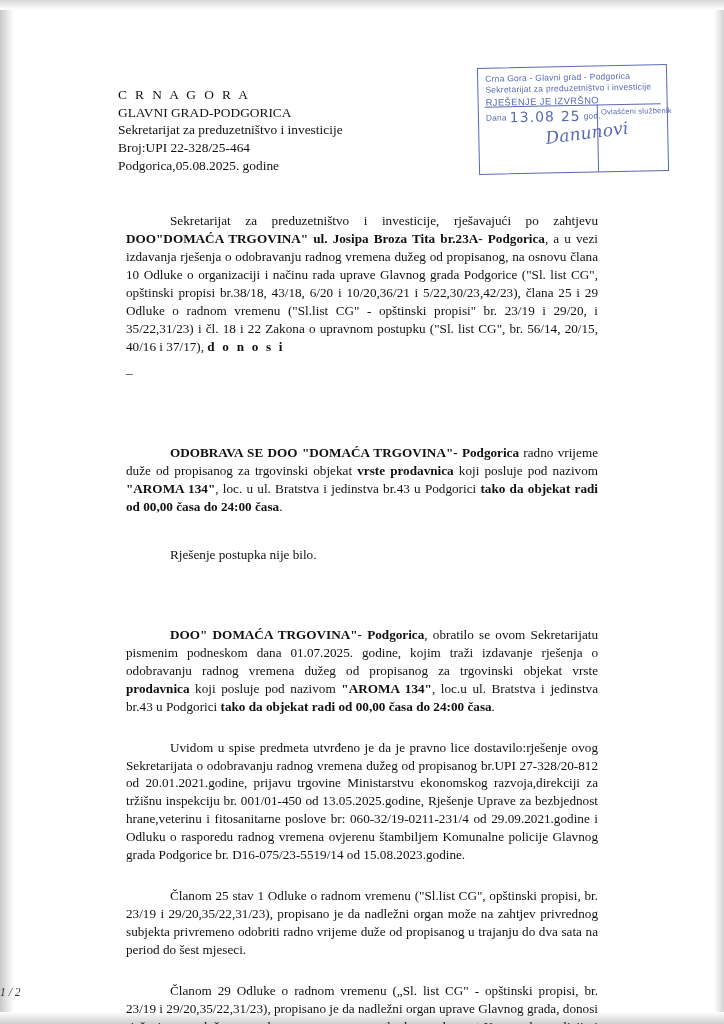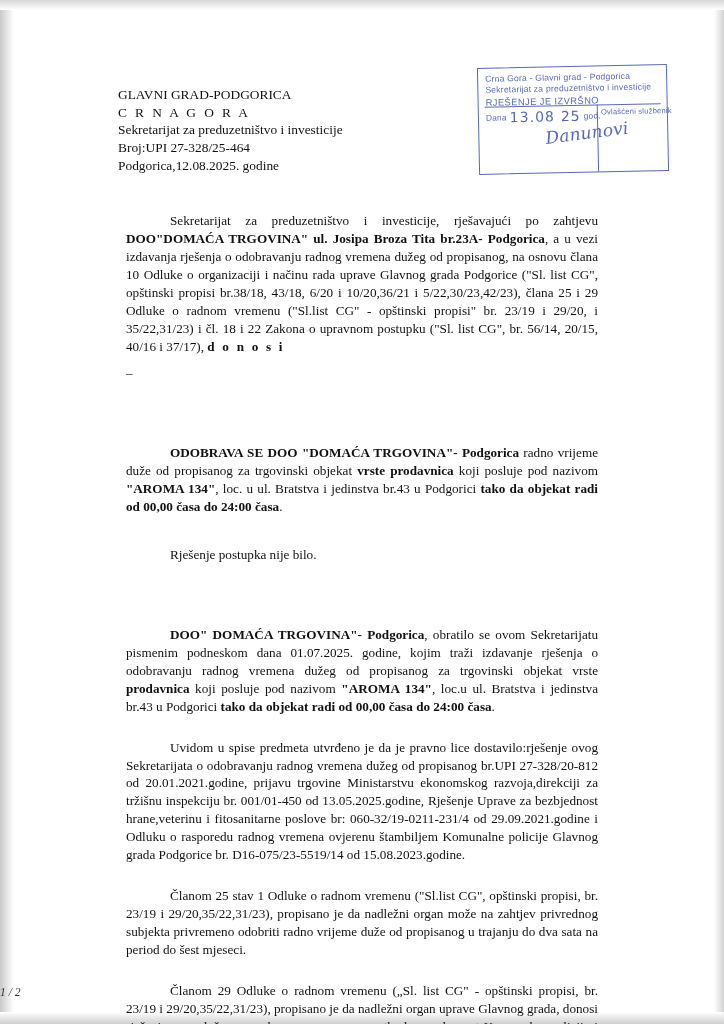--- a/index.html
+++ b/index.html
@@ -197,25 +197,25 @@
         <span>Dana</span><span class="stamp-date-hand">13.08</span><span class="stamp-date-hand">25</span><span>god.</span>
       </div>
       <div class="stamp-officer">Ovlašćeni službenik</div>
       <div class="stamp-sig">Danunovi</div>
     </div>
   </div>
 
   <div class="content">
 
     <div>
+      <div class="hdr-line hdr-crna">C R N A   G O R A</div>
       <div class="hdr-line hdr-rest">GLAVNI GRAD-PODGORICA</div>
-      <div class="hdr-line hdr-crna">C R N A   G O R A</div>
       <div class="hdr-line hdr-rest">Sekretarijat za preduzetništvo i investicije</div>
-      <div class="hdr-line hdr-rest">Broj:UPI 27-328/25-464</div>
-      <div class="hdr-line hdr-rest">Podgorica,12.08.2025. godine</div>
+      <div class="hdr-line hdr-rest">Broj:UPI 22-328/25-464</div>
+      <div class="hdr-line hdr-rest">Podgorica,05.08.2025. godine</div>
     </div>
 
     <div class="gap-lg"></div>
 
     <p class="body indent"><span>Sekretarijat za preduzetništvo i investicije, rješavajući po zahtjevu </span><span class="b">DOO"DOMAĆA TRGOVINA"  ul. Josipa Broza Tita br.23A- Podgorica</span><span>, a u vezi izdavanja rješenja o odobravanju radnog vremena dužeg od propisanog, na osnovu  člana 10 Odluke o organizaciji i načinu rada uprave Glavnog grada  Podgorice ("Sl. list CG", opštinski propisi br.38/18, 43/18, 6/20 i 10/20,36/21 i 5/22,30/23,42/23), člana 25 i 29 Odluke o radnom vremenu ("Sl.list CG" - opštinski propisi" br. 23/19 i  29/20, i 35/22,31/23) i čl. 18 i 22 Zakona o upravnom postupku ("Sl. list CG", br. 56/14, 20/15, 40/16 i 37/17),  </span><span class="b donosi-sp">d o n o s i</span></p>
     <p class="body">–</p>
 
     <div class="gap-lg"></div>
 
 

